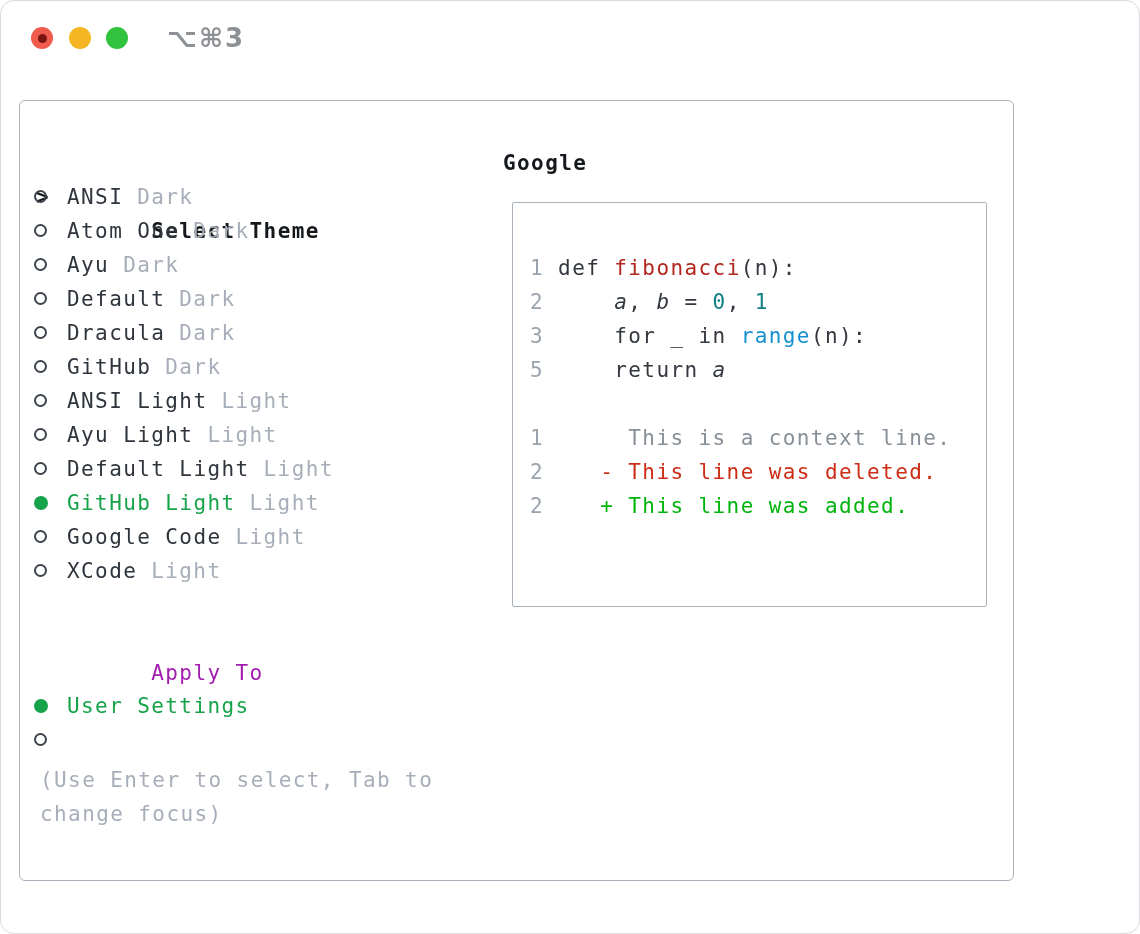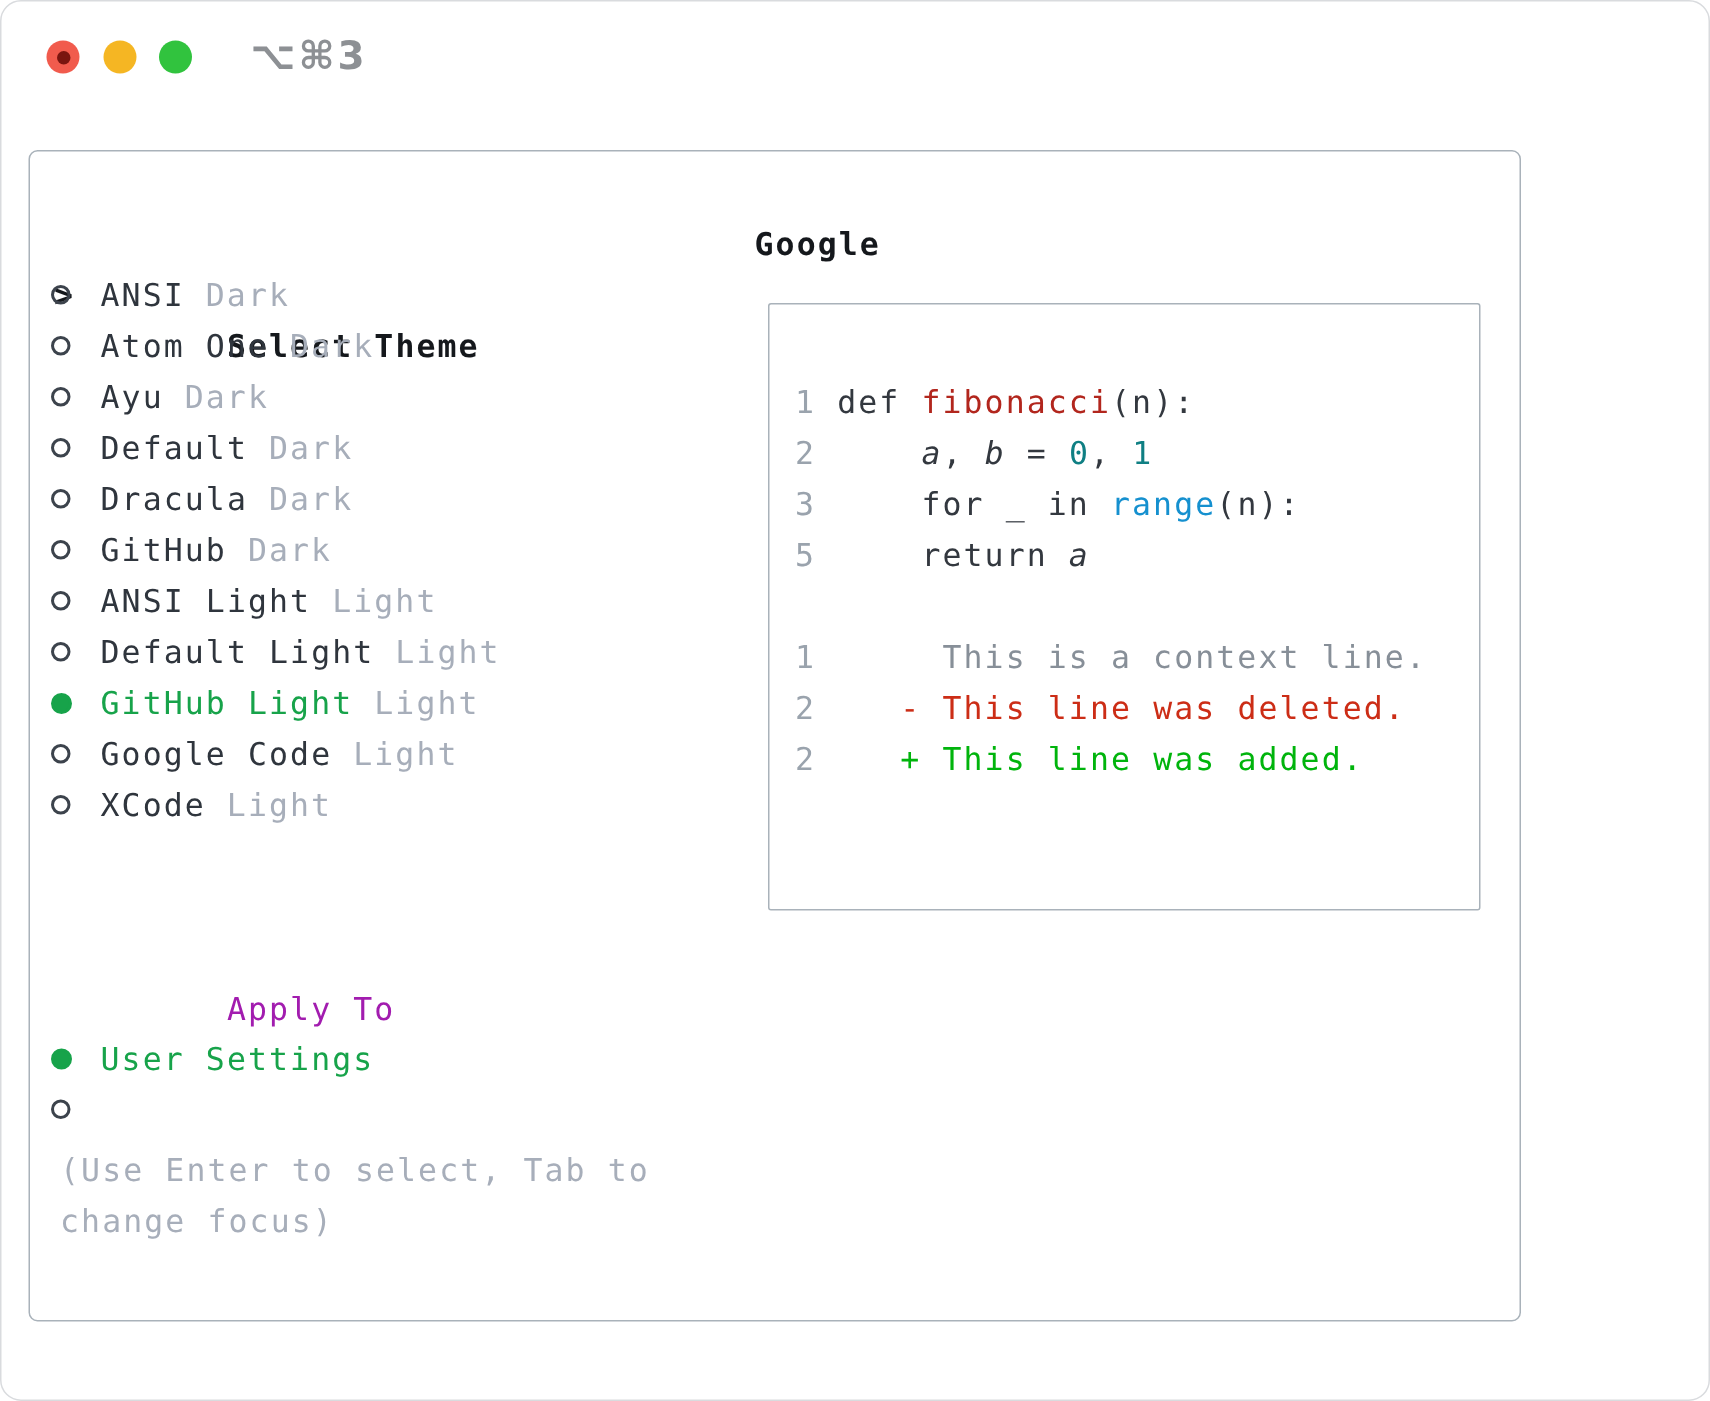--- a/index.html
+++ b/index.html
@@ -85,20 +85,21 @@
     </div>
 
     <div class="abs" id="theme-list">
         <div class="row item"><span class="bullet"></span><span class="t-name">ANSI</span><span class="t-variant">Dark</span></div>
         <div class="row item"><span class="bullet"></span><span class="t-name">Atom One</span><span class="t-variant">Dark</span></div>
         <div class="row item"><span class="bullet"></span><span class="t-name">Ayu</span><span class="t-variant">Dark</span></div>
         <div class="row item"><span class="bullet"></span><span class="t-name">Default</span><span class="t-variant">Dark</span></div>
         <div class="row item"><span class="bullet"></span><span class="t-name">Dracula</span><span class="t-variant">Dark</span></div>
         <div class="row item"><span class="bullet"></span><span class="t-name">GitHub</span><span class="t-variant">Dark</span></div>
         <div class="row item"><span class="bullet"></span><span class="t-name">ANSI Light</span><span class="t-variant">Light</span></div>
+        <div class="row item"><span class="bullet"></span><span class="t-name">Ayu Light</span><span class="t-variant">Light</span></div>
         <div class="row item"><span class="bullet"></span><span class="t-name">Default Light</span><span class="t-variant">Light</span></div>
         <div class="row item sel"><span class="bullet bsel"></span><span class="t-name">GitHub Light</span><span class="t-variant">Light</span></div>
         <div class="row item"><span class="bullet"></span><span class="t-name">Google Code</span><span class="t-variant">Light</span></div>
         <div class="row item"><span class="bullet"></span><span class="t-name">XCode</span><span class="t-variant">Light</span></div>
       </div>
 
     <div class="row abs" id="apply-header">
       <span>Apply To</span>
     </div>
 

